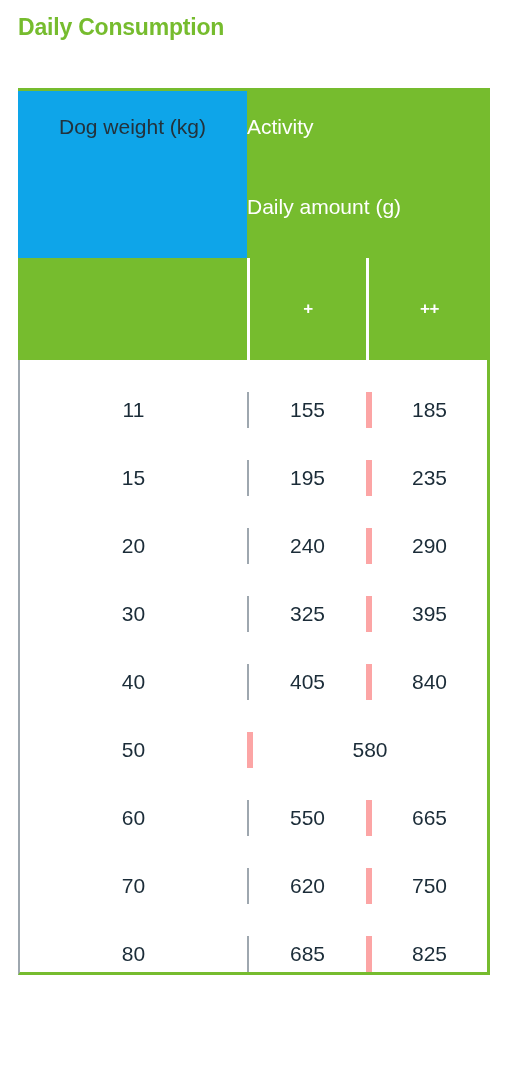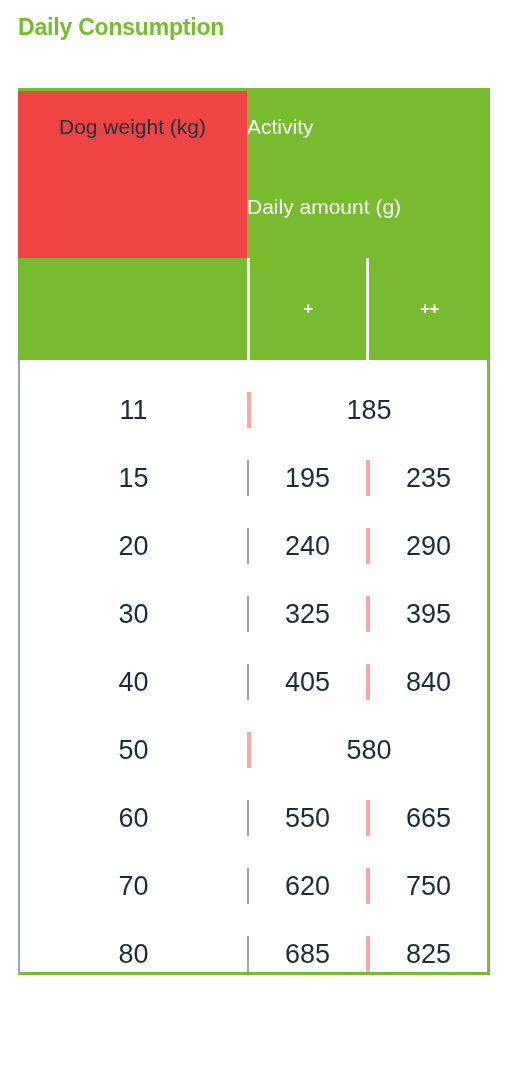--- a/index.html
+++ b/index.html
@@ -53,21 +53,21 @@
   }
 
   
   .header-band {
     display: flex;
     height: 170px;
   }
   .header-weight {
     width: 229px;
     box-sizing: border-box;
-    background: #ef4444;
+    background: #0ea5e9;
     display: flex;
     justify-content: center;
     padding-top: 27px;
   }
   .header-weight-label {
     font-size: 21px;
     color: #23323c;
     white-space: nowrap;
   }
   .header-activity {
@@ -122,27 +122,27 @@
   }
   .data-row {
     display: flex;
     height: 68px;
   }
   .data-cell {
     box-sizing: border-box;
     display: flex;
     align-items: center;
     justify-content: center;
-    font-size: 27px;
+    font-size: 21px;
     color: #1b2c38;
     margin-top: 32px;
   }
   .c-weight { width: 227px; }
   .c-a1     { width: 119px; border-left: 2px solid #9ea7af; }
-  .c-a2     { flex: 1 1 auto; border-left: 4px solid #fca5a5; }
+  .c-a2     { flex: 1 1 auto; border-left: 6px solid #fca5a5; }
 </style>
 </head>
 <body>
 
 <div class="page">
 
   <div class="page-title">Daily Consumption</div>
 
   <div class="table">
 
@@ -166,20 +166,21 @@
         <span class="subheader-label">+</span>
       </div>
       <div class="subheader-cell sh-plus2">
         <span class="subheader-label">++</span>
       </div>
     </div>
 
     <div class="body-wrap" id="table-body">
         <div class="data-row">
           <div class="data-cell c-weight">11</div>
+          <div class="data-cell c-a1">155</div>
           <div class="data-cell c-a2">185</div>
         </div>
         <div class="data-row">
           <div class="data-cell c-weight">15</div>
           <div class="data-cell c-a1">195</div>
           <div class="data-cell c-a2">235</div>
         </div>
         <div class="data-row">
           <div class="data-cell c-weight">20</div>
           <div class="data-cell c-a1">240</div>

